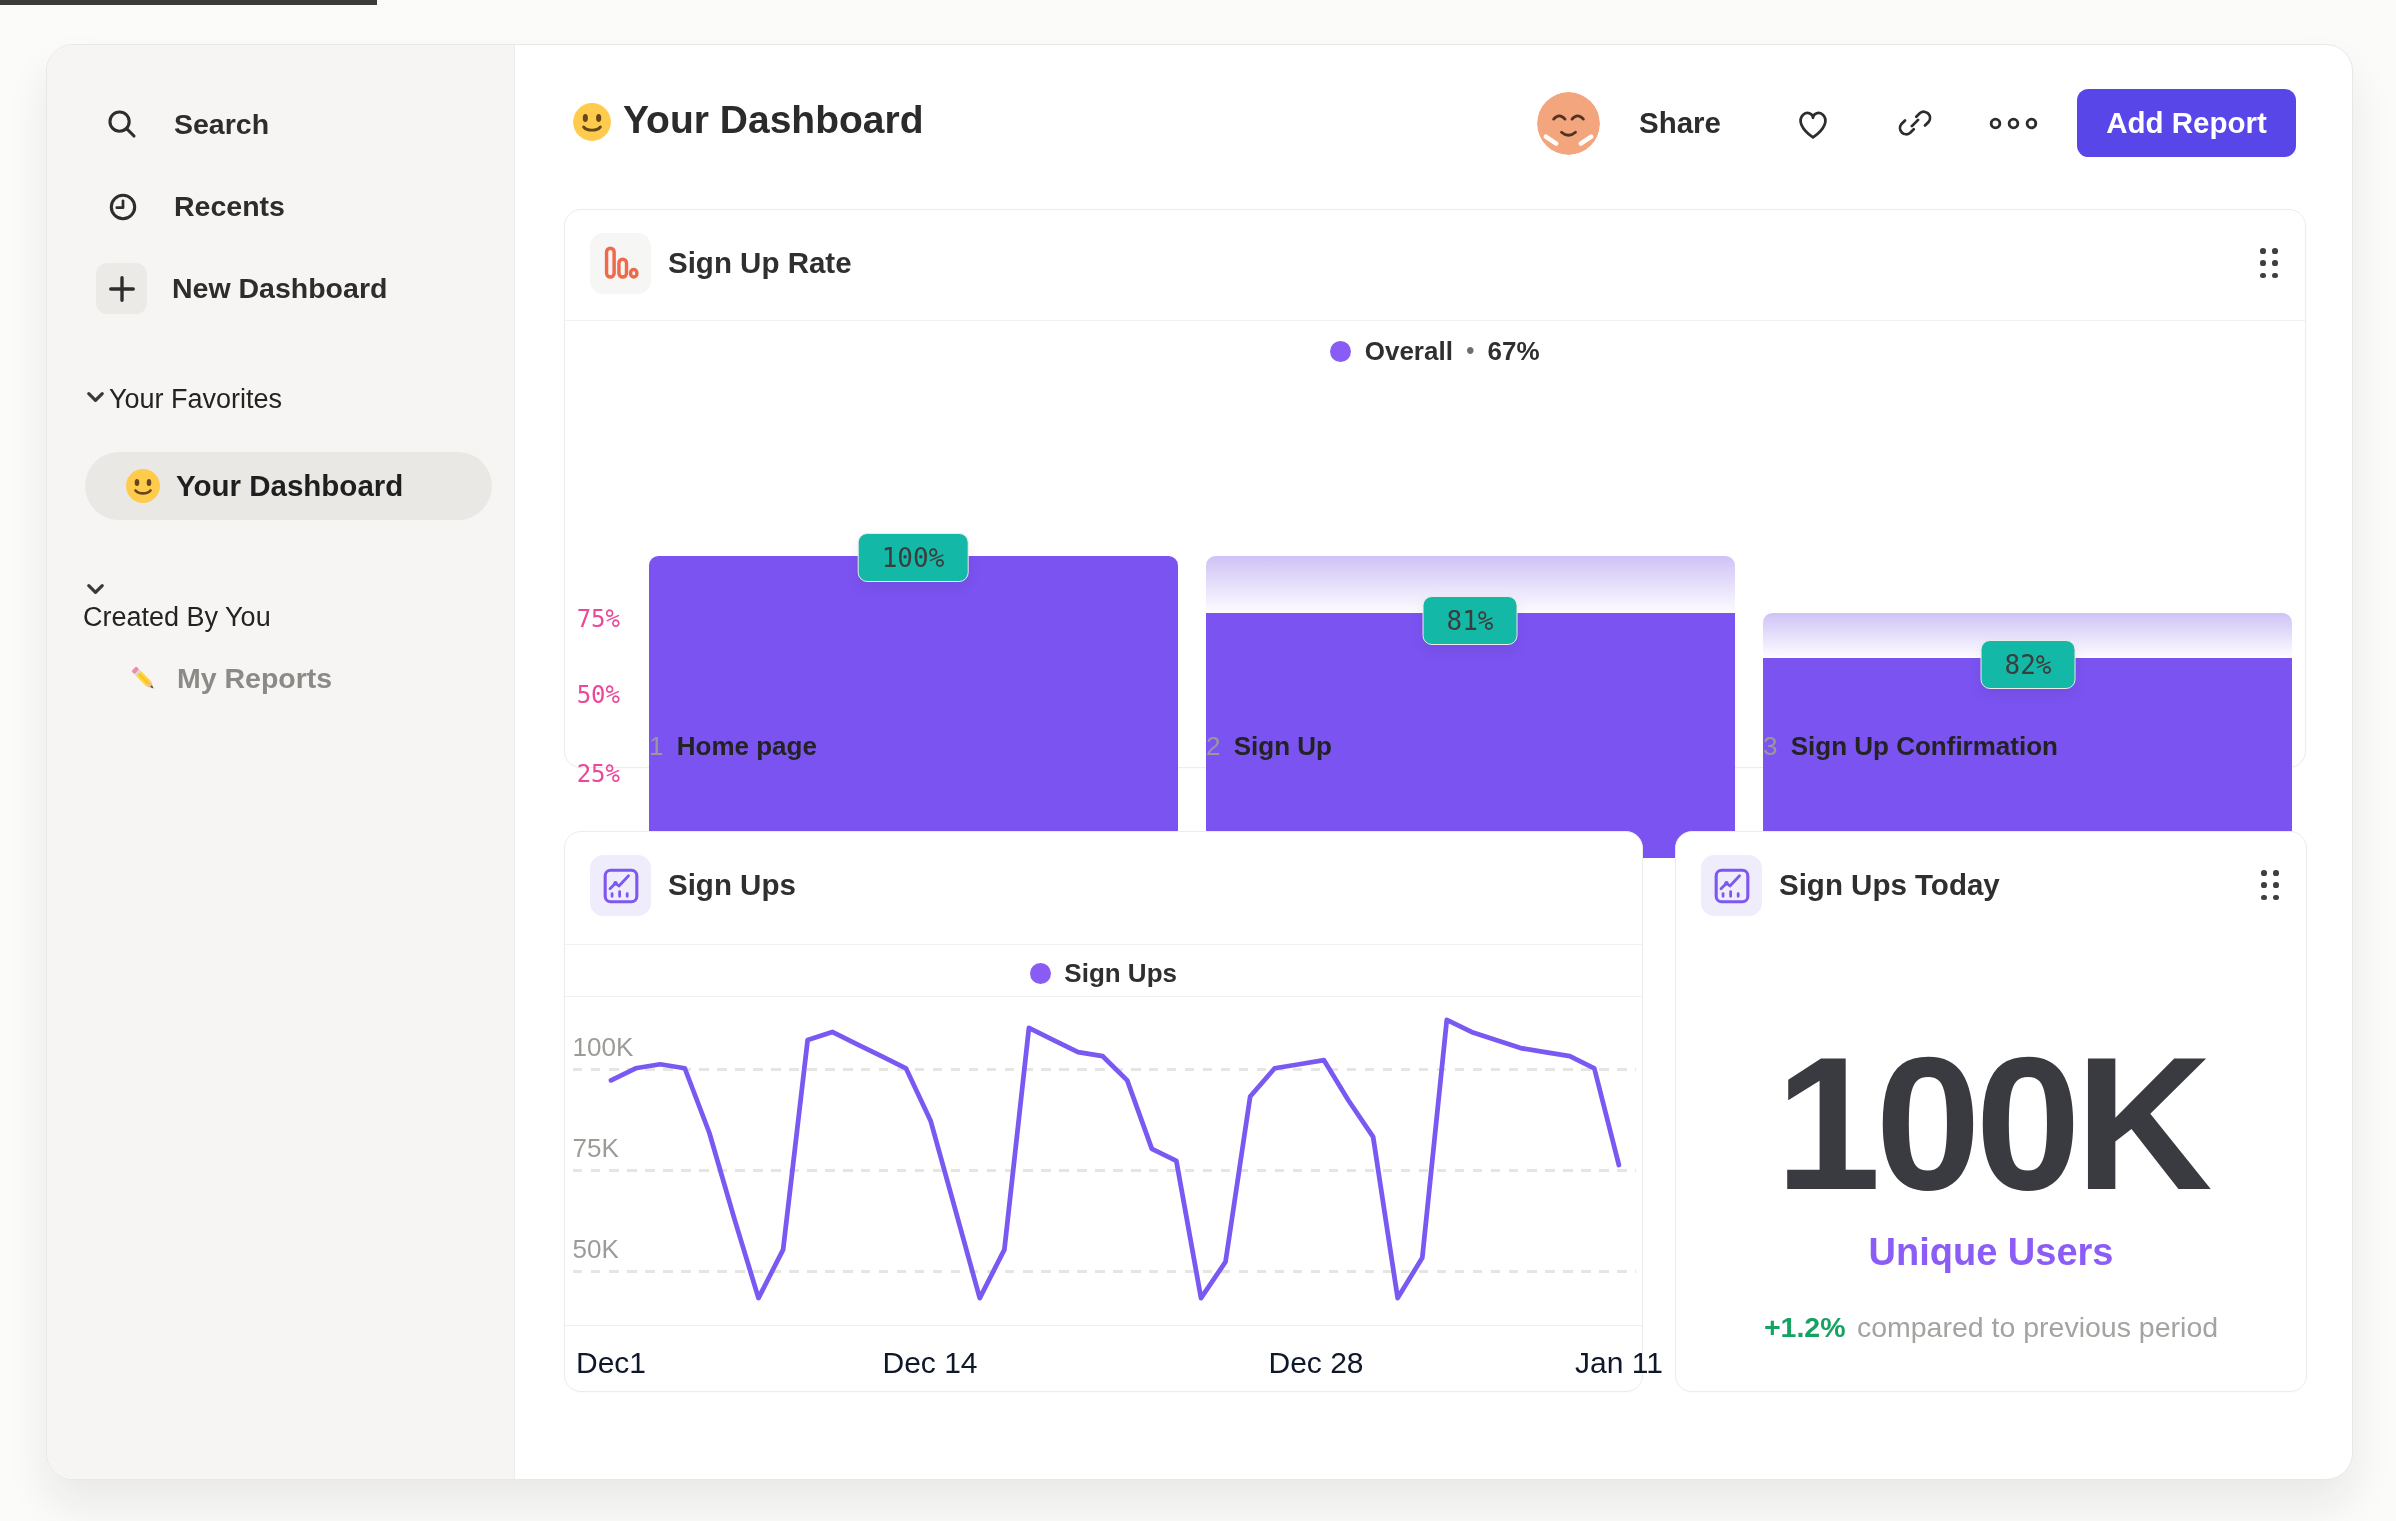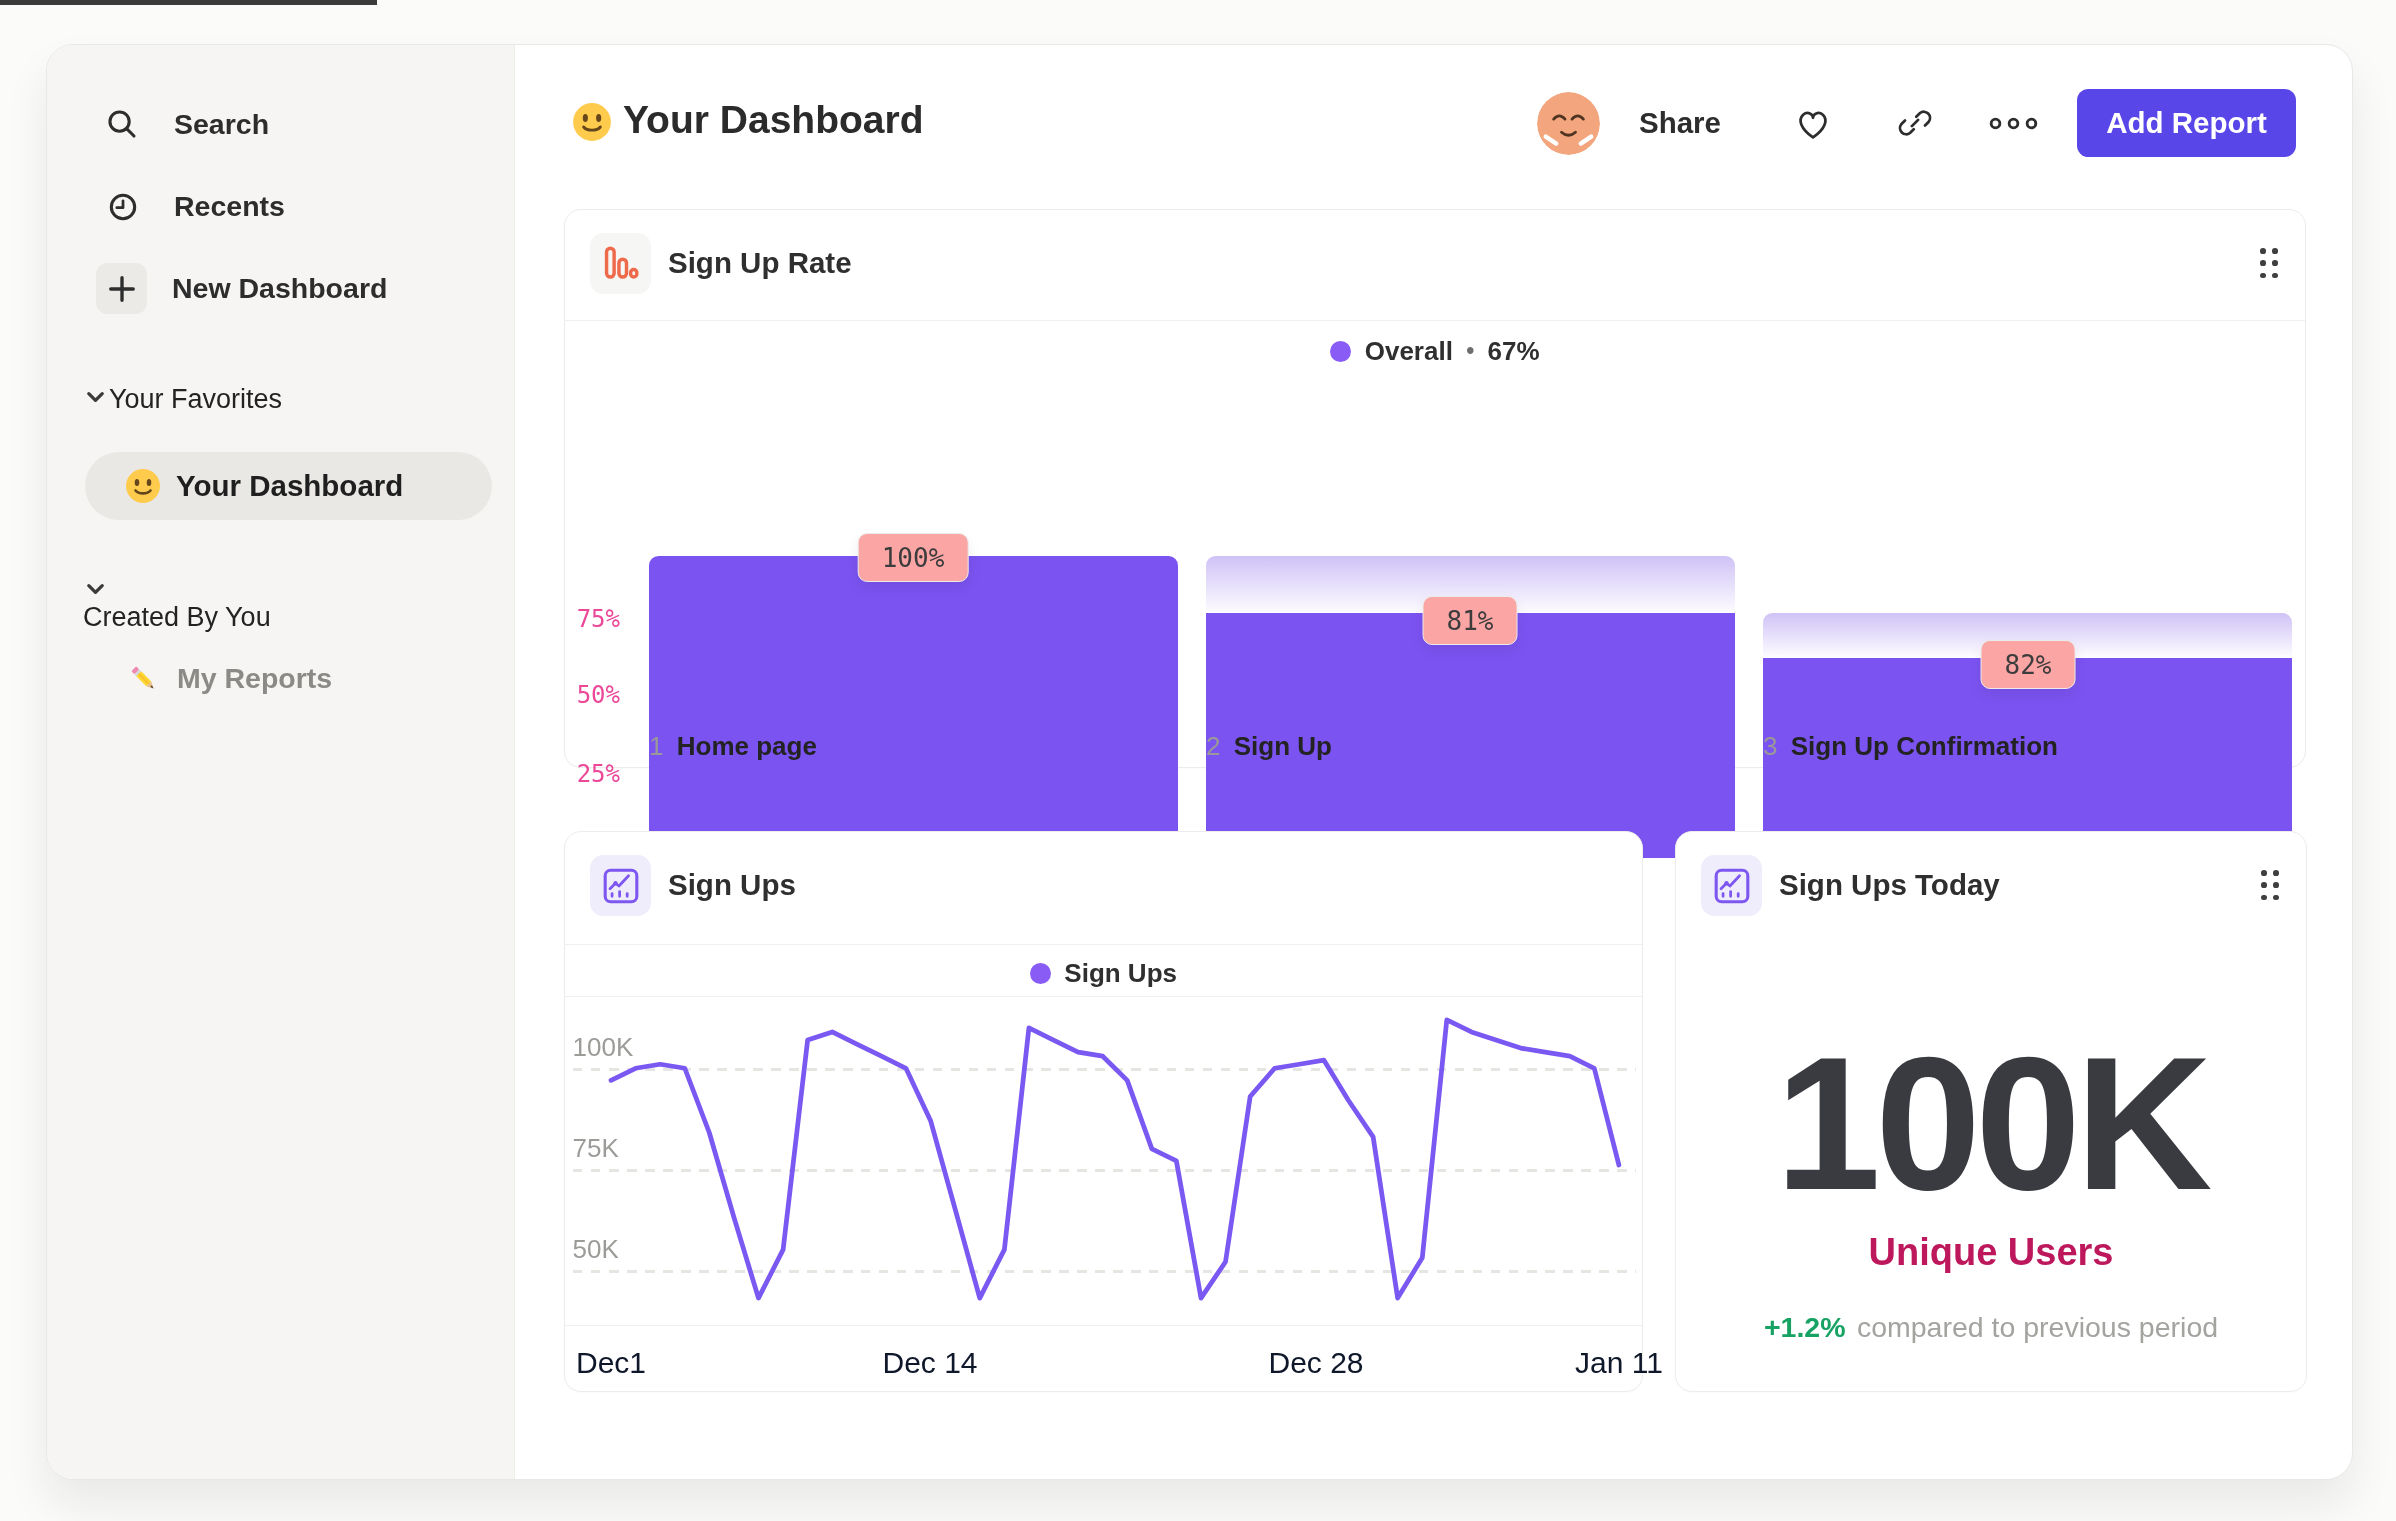--- a/index.html
+++ b/index.html
@@ -78,21 +78,21 @@
   .legend-dot { width:21px; height:21px; border-radius:50%; background:#8a5cf6; }
   .legend-sep { color:#6e6e6e; font-size:23px; }
 
   
   #funnel-plot { left:0; top:152px; width:100%; height:407px; }
   .fylab { position:absolute; left:0; width:55px; text-align:right;
     font-family:"DejaVu Sans Mono", monospace; font-size:24px; color:#ec4899; }
   .bar-solid { position:absolute; background:#7b53f1; cursor:pointer; }
   .bar-ghost { position:absolute; background:linear-gradient(#cfc2f6, #fdfcff);
     border-radius:9.5px 9.5px 0 0; }
-  .badge { position:absolute; transform:translateX(-50%); background:#fca5a5;
+  .badge { position:absolute; transform:translateX(-50%); background:#14b8a6;
     border:1.4px solid #ebebe9; border-radius:9.5px; padding:8.6px 23px;
     font-family:"DejaVu Sans Mono", monospace; font-size:26px; color:#3c3c3c;
     box-shadow:0 5.7px 13.3px rgba(0,0,0,.07); white-space:nowrap; }
   .fstep { position:absolute; top:369px; display:flex; gap:13.3px; align-items:baseline;
     font-size:26px; }
   .fstep .num { color:#9a9998; }
   .fstep .lab { color:#232323; font-weight:600; }
 
   
   #line-plot { left:0; top:164px; width:1079px; height:329px; overflow:visible; }
@@ -100,21 +100,21 @@
     background:repeating-linear-gradient(90deg,#e5e5e2 0 9.5px,transparent 9.5px 18px); }
   .gylab { position:absolute; left:7.6px; font-size:26px; color:#9b9b98; }
   .xlab { position:absolute; transform:translateX(-50%); font-size:30px; color:#0f172a; white-space:nowrap; }
   #line-baseline { left:0; top:493px; width:100%; height:0; border-top:1.4px solid #efefed; }
   #xaxis { left:0; top:514px; width:100%; height:38px; }
 
   
   .big-num { left:0; top:196px; width:100%; text-align:center; font-size:190px;
     line-height:190px; font-weight:700; letter-spacing:-5.7px; color:#3a3b40; }
   .big-cap { left:0; top:399px; width:100%; text-align:center; font-size:38px;
-    font-weight:700; color:#be185d; }
+    font-weight:700; color:#8b5cf6; }
   .delta-row { left:0; top:479px; width:100%; display:flex; justify-content:center;
     align-items:baseline; gap:11.4px; font-size:28.5px; }
   .delta-val { color:#16a262; font-weight:700; }
   .delta-note { color:#a3a3a0; font-weight:400; }
 
   svg { display:block; }
 </style>
 </head>
 <body>
 

